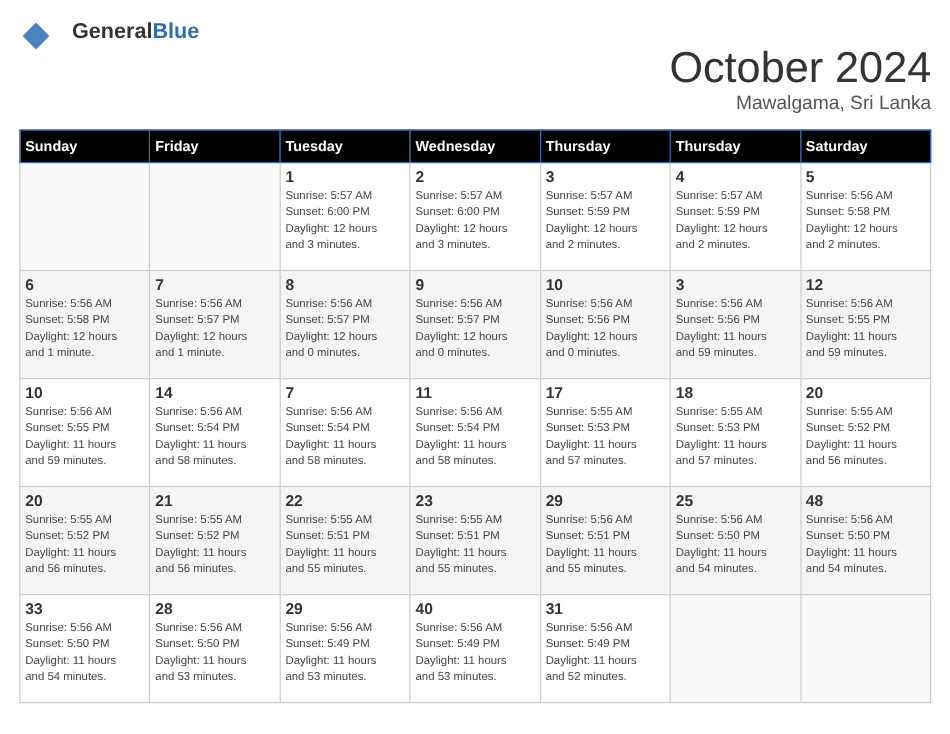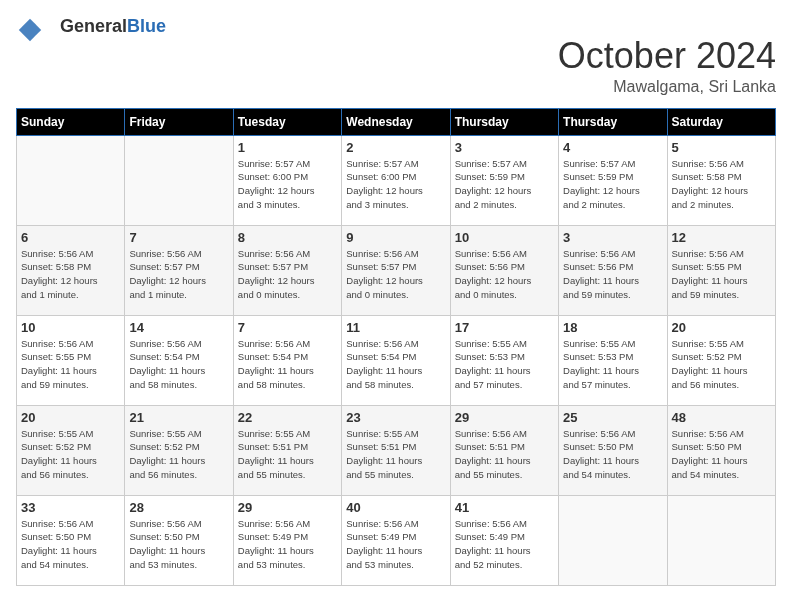--- a/index.html
+++ b/index.html
@@ -339,21 +339,21 @@
 and 53 minutes.</div>
         </td>
         <td>
           <span class="day-number">40</span>
           <div class="day-info" style="white-space: pre-line;">Sunrise: 5:56 AM
 Sunset: 5:49 PM
 Daylight: 11 hours
 and 53 minutes.</div>
         </td>
         <td>
-          <span class="day-number">41</span>
+          <span class="day-number">31</span>
           <div class="day-info" style="white-space: pre-line;">Sunrise: 5:56 AM
 Sunset: 5:49 PM
 Daylight: 11 hours
 and 52 minutes.</div>
         </td>
         <td class="empty-cell"></td>
         <td class="empty-cell"></td>
       </tr>
     </tbody>
 </table>

